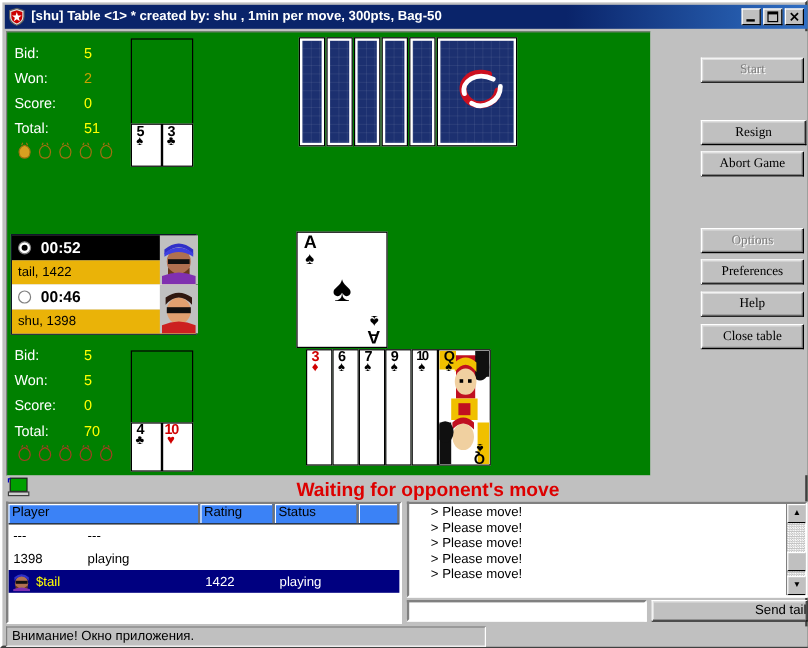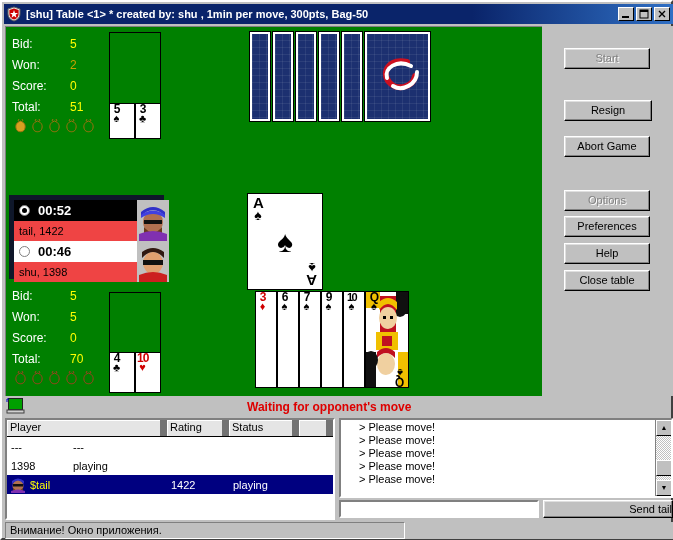--- a/index.html
+++ b/index.html
@@ -78,61 +78,61 @@
   .cardback .inner{
     width:100%;height:100%;background:#1c3070;
     background-image:
       linear-gradient(0deg,rgba(255,255,255,.07) 1px,transparent 1px),
       linear-gradient(90deg,rgba(255,255,255,.07) 1px,transparent 1px);
     background-size:7px 7px;
     position:relative;box-sizing:border-box;
   }
   
   .clockpanel{position:absolute;left:3px;top:168px;width:155px;height:84px;
-    border:5px solid #0f172a;box-sizing:border-box;background:#c0c0c0;}
+    border:1px solid #0f172a;box-sizing:border-box;background:#c0c0c0;}
   .clockrow{display:flex;height:21px;align-items:center;box-sizing:border-box;}
   .clockrow.active{background:#000000;color:#ffffff;}
   .clockrow.idle{background:#ffffff;color:#000000;}
-  .namerow{height:20px;display:flex;align-items:center;background:#ef4444;color:#000000;
+  .namerow{height:20px;display:flex;align-items:center;background:#eab308;color:#000000;
     font-size:11px;padding-left:5px;box-sizing:border-box;}
   .radio{width:11px;height:11px;border-radius:50%;margin:0 8px 0 5px;box-sizing:border-box;
     border:1px solid #808080;background:#ffffff;position:relative;flex:0 0 auto;}
   .radio.on::after{content:"";position:absolute;left:2px;top:2px;width:5px;height:5px;
     border-radius:50%;background:#000000;}
   .clocktime{font-weight:bold;font-size:13px;letter-spacing:0px;}
   .avatars{position:absolute;left:123px;top:0px;width:32px;height:82px;}
   
   .btn{
     position:absolute;background:#c0c0c0;
     border-top:1px solid #ffffff;border-left:1px solid #ffffff;
     border-right:1px solid #000000;border-bottom:1px solid #000000;
     box-shadow:inset -1px -1px 0 #808080, inset 1px 1px 0 #dfdfdf;
     font-size:11px;text-align:center;line-height:19px;color:#000000;
-    box-sizing:border-box;font-family:Liberation Sans, sans-serif;
+    box-sizing:border-box;font-family:Liberation Serif, serif;margin-left:20px;
   }
   .btn.disabled{color:#808080;text-shadow:1px 1px 0 #ffffff;}
   
   .waiting{
-    position:absolute;left:245px;top:398px;color:#dd0000;font-weight:bold;font-size:12px;
+    position:absolute;left:245px;top:398px;color:#dd0000;font-weight:bold;font-size:16px;
     white-space:nowrap;
   }
   
   .pcicon{position:absolute;left:4px;top:395px;width:20px;height:18px;}
   .listbox{
     position:absolute;left:3px;top:416px;width:330px;height:102px;background:#ffffff;
     border-top:2px solid #808080;border-left:2px solid #808080;
     border-right:2px solid #ffffff;border-bottom:2px solid #ffffff;
     box-sizing:border-box;overflow:hidden;
   }
   .lheader{display:flex;height:17px;background:#c0c0c0;box-sizing:border-box;
     border-bottom:1px solid #000000;}
   .lhcell{
     box-sizing:border-box;height:16px;line-height:15px;padding-left:3px;font-size:11px;
-    border-right:7px solid #737373;
-    background:#e5e5e5;
+    border-right:2px solid #737373;
+    background:#3b82f6;
     box-shadow:inset 1px 1px 0 #ffffff;
     overflow:hidden;white-space:nowrap;
   }
   .lrow{display:flex;height:19px;align-items:center;font-size:11px;box-sizing:border-box;}
   .lrow.sel{background:#000080;color:#ffffff;}
   .lc-player{width:160px;display:flex;align-items:center;padding-left:3px;box-sizing:border-box;white-space:nowrap;overflow:hidden;}
   .lc-rating{width:62px;box-sizing:border-box;padding-left:4px;}
   .lc-status{width:70px;box-sizing:border-box;padding-left:4px;}
   .pavatar{width:16px;height:16px;margin-right:4px;flex:0 0 auto;}
   .nm-blue{color:#0000cc;}
@@ -477,21 +477,21 @@
       <div class="corner2 blk" style="right:1px;bottom:0;width:14px;z-index:2;">
         <div class="rk" style="font-size:12px;letter-spacing:-1px;">Q</div>
         <div class="st">♠</div>
       </div>
     </div>
   </div>
 
   <div class="rightpanel">
     <div class="btn disabled" style="left:22px;top:22px;width:86px;height:21px;">Start</div>
     <div class="btn" style="left:22px;top:74px;width:88px;height:21px;">Resign</div>
-    <div class="btn" style="left:22px;top:110px;width:86px;height:21px;">Abort Game</div>
+    <div class="btn" style="left:22px;top:100px;width:86px;height:21px;">Abort Game</div>
     <div class="btn disabled" style="left:22px;top:164px;width:86px;height:21px;">Options</div>
     <div class="btn" style="left:22px;top:190px;width:86px;height:21px;">Preferences</div>
     <div class="btn" style="left:22px;top:244px;width:86px;height:21px;">Close table</div>
     <div class="btn" style="left:22px;top:217px;width:86px;height:21px;">Help</div>
   </div>
 
   <div class="waiting">Waiting for opponent's move</div>
 
   <div class="pcicon">
     <svg width="20" height="18" viewBox="0 0 20 18">

